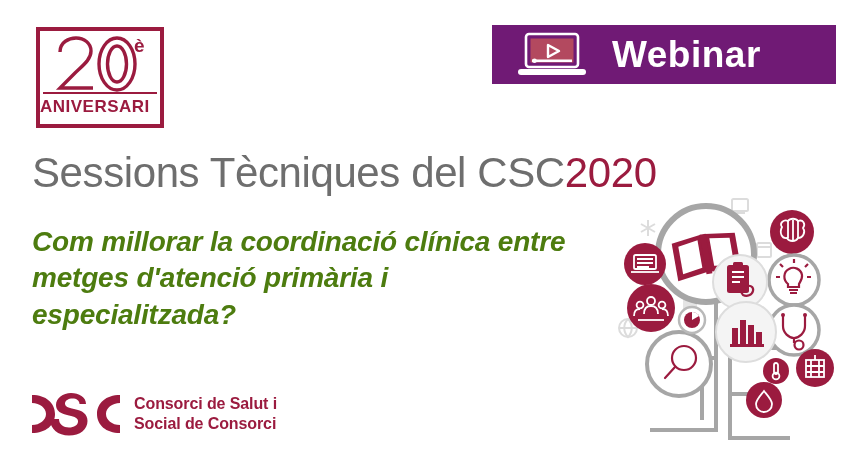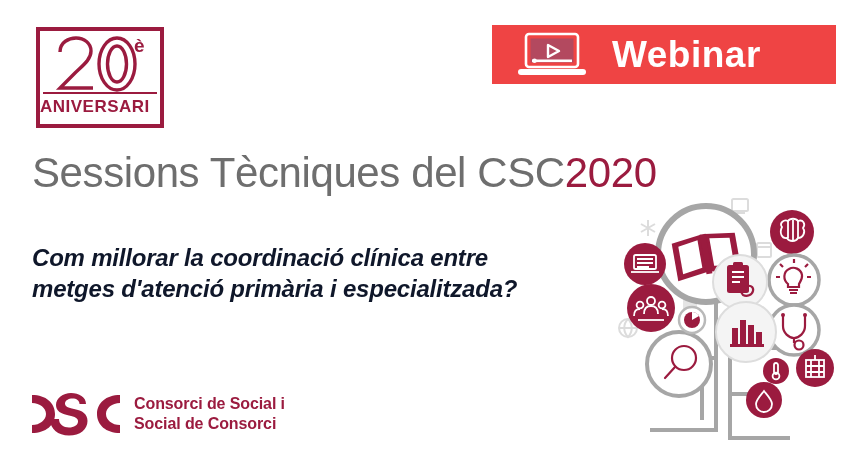--- a/index.html
+++ b/index.html
@@ -64,21 +64,21 @@
     background: #9B1B3F;
   }
 
   
   #webinar-banner {
     position: absolute;
     left: 492px;
     top: 25px;
     width: 344px;
     height: 59px;
-    background: #ef4444;
+    background: #701a75;
     display: flex;
     align-items: center;
   }
   #webinar-icon-wrap {
     width: 120px;
     display: flex;
     align-items: center;
     justify-content: center;
   }
   #webinar-label {
@@ -103,26 +103,26 @@
     line-height: 1;
   }
   #main-title .year {
     color: #9B1B3F;
   }
 
   
   #subtitle {
     position: absolute;
     left: 32px;
-    top: 242px;
+    top: 224px;
     width: 540px;
-    font-size: 24px;
+    font-size: 28px;
     font-weight: bold;
     font-style: italic;
-    color: #0f172a;
+    color: #4d7c0f;
     line-height: 1.30;
     letter-spacing: -0.2px;
   }
 
   
   #event-date {
     position: absolute;
     left: 32px;
     top: 318px;
     font-size: 25px;
@@ -223,21 +223,21 @@
       <g fill="#9B1B3F">
 
         <path d="M2 3 C16 3, 25 11, 25 22 C25 33, 16 41, 2 41 L2 33 C10 33, 16 28, 16 22 C16 16, 10 11, 2 11 Z"></path>
 
         <path d="M56 12 C56 5, 49 1, 41 1 C33 1, 26 6, 26 13 C26 19, 31 22, 39 23.5 C45 24.7, 48 26, 48 29.5 C48 33, 44 35.5, 39 35.5 C33.5 35.5, 29 32.5, 29 27 L20 27 C20 37, 28 43.5, 39 43.5 C50 43.5, 57.5 37.5, 57.5 29 C57.5 22, 52.5 18.5, 44 17 C38 15.8, 35 14.5, 35 11.5 C35 8.5, 38.5 6.5, 42.5 6.5 C46.5 6.5, 49.5 8.5, 49.5 12 Z"></path>
 
         <path d="M90 3 C76 3, 67 11, 67 22 C67 33, 76 41, 90 41 L90 33 C82 33, 76 28, 76 22 C76 16, 82 11, 90 11 Z"></path>
       </g>
     </svg>
     <div id="csc-logo-text">
-      <div>Consorci de Social i</div>
+      <div>Consorci de Salut i</div>
       <div>Social de Consorci</div>
     </div>
   </div>
 
   <div id="illustration">
     <svg viewBox="0 0 238 248" width="238" height="248">
       <defs>
         <style>
           .gstroke { fill:none; stroke:#A6A6A6; stroke-width:4; }
           .gstroke2 { fill:none; stroke:#BDBDBD; stroke-width:3; }

